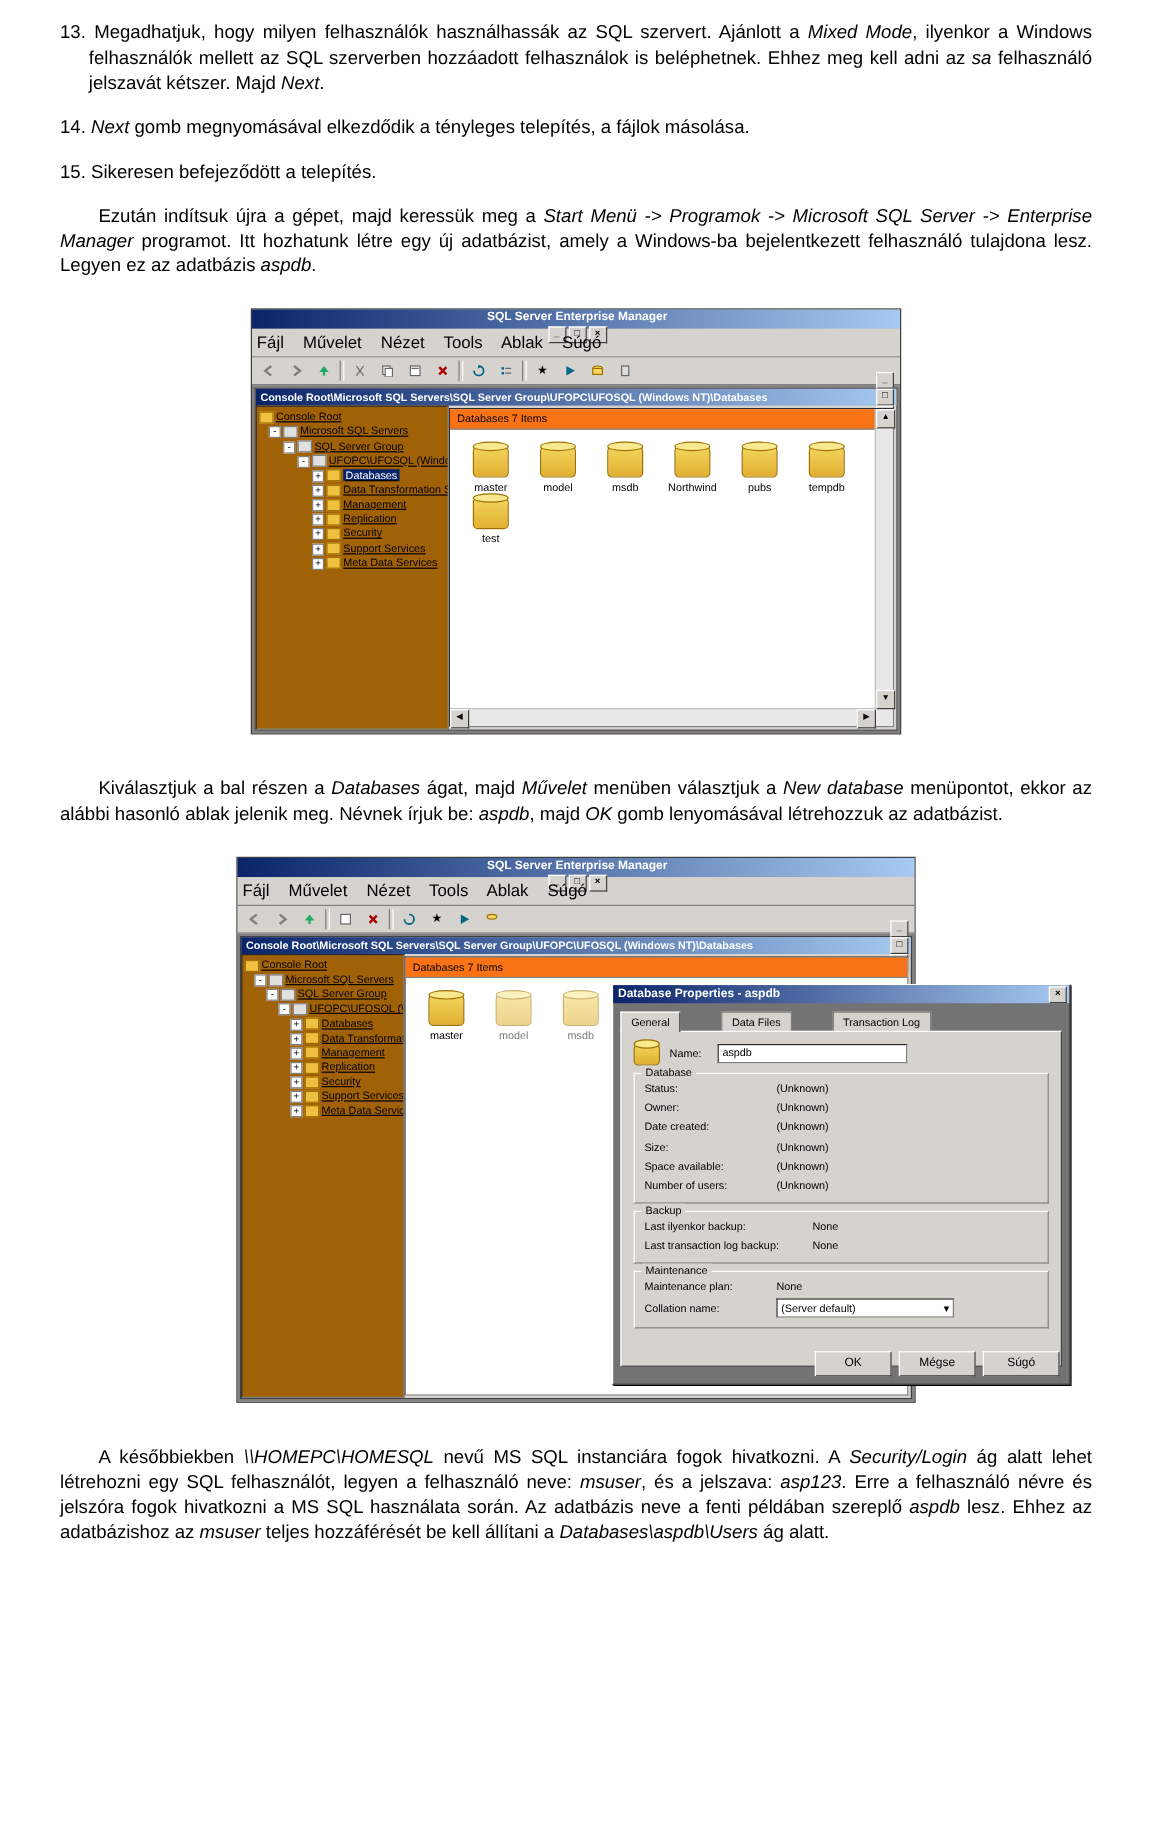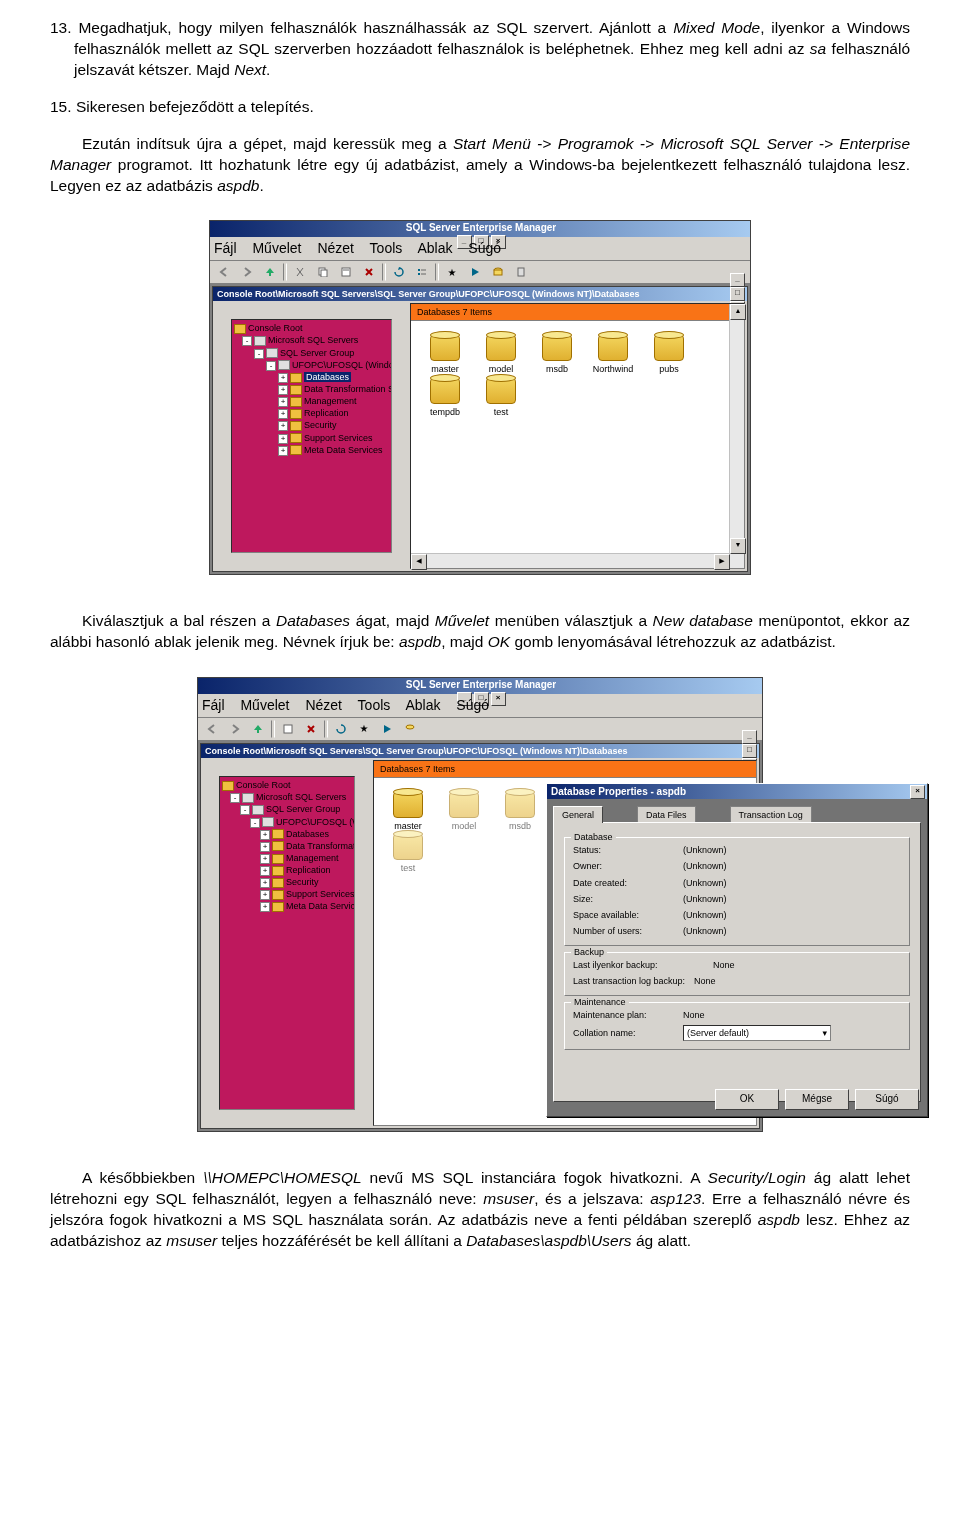--- a/index.html
+++ b/index.html
@@ -76,22 +76,22 @@
   .mdi-child {
     background:#d6d3ce; border:1px solid #404040;
   }
   .mdi-title {
     background: linear-gradient(to right, #0a246a, #a6caf0);
     color:#fff; height:14px; font-size:9px; font-weight:bold;
     display:flex; justify-content:space-between; align-items:center; padding:0 2px 0 4px;
   }
   .mdi-body { display:flex; height:270px; }
   .tree-pane {
-    width:155px; background:#be185d; border:1px inset #808080;
-    margin:18px; overflow:hidden; font-size:9px; padding:2px;
+    width:155px; background:#a16207; border:1px inset #808080;
+    margin:0; overflow:hidden; font-size:9px; padding:2px;text-decoration:underline;
   }
   .tree-pane .node { white-space:nowrap; padding:0 0 0 0; }
   .tree-pane .sq { display:inline-block; width:8px; height:8px; border:1px solid #808080; text-align:center; line-height:7px; font-size:8px; margin-right:2px; background:#fff; }
   .tree-ico { display:inline-block; width:10px; height:8px; background:#f0c040; border:1px solid #a07000; margin-right:2px; vertical-align:middle; }
   .tree-ico.srv { background:#e0e0e0; border-color:#808080; }
   .tree-pane .sel { background:#0a246a; color:#fff; padding:0 2px; }
   .content-pane {
     flex:1; background:#fff; border:1px inset #808080; margin:2px 2px 2px 0; position:relative;
   }
   .content-header {
@@ -171,20 +171,24 @@
 <div class="page">
 
 
   <div class="body-text">
 
     <p class="list-item">
       <span>13.</span>
       <span>Megadhatjuk, hogy milyen felhasználók használhassák az SQL szervert. Ajánlott a </span><span class="ital">Mixed Mode</span><span>, ilyenkor a Windows felhasználók mellett az SQL szerverben hozzáadott felhasználok is beléphetnek. Ehhez meg kell adni az </span><span class="ital">sa</span><span> felhasználó jelszavát kétszer. Majd </span><span class="ital">Next</span><span>.</span>
     </p>
 
+    <p class="list-item">
+      <span>14.</span>
+      <span class="ital">Next</span><span> gomb megnyomásával elkezdődik a tényleges telepítés, a fájlok másolása.</span>
+    </p>
 
     <p class="list-item">
       <span>15.</span>
       <span>Sikeresen befejeződött a telepítés.</span>
     </p>
 
     <p class="indent-follow">
       <span>Ezután indítsuk újra a gépet, majd keressük meg a </span><span class="ital">Start Menü -&gt; Programok -&gt; Microsoft SQL Server -&gt; Enterprise Manager</span><span> programot. Itt hozhatunk létre egy új adatbázist, amely a Windows-ba bejelentkezett felhasználó tulajdona lesz. Legyen ez az adatbázis </span><span class="ital">aspdb</span><span>.</span>
     </p>
 
@@ -436,20 +440,27 @@
                   <div class="dlg-title">
                     <span>Database Properties - aspdb</span>
                     <div class="winbtn">×</div>
                   </div>
                   <div class="tabrow">
                     <div class="tab active">General</div>
                     <div class="tab">Data Files</div>
                     <div class="tab">Transaction Log</div>
                   </div>
                   <div class="tabpanel">
+                    <div class="form-row">
+                      <div style="width:22px;height:20px;margin-right:8px;">
+                          <div class="db-cyl" style="width:20px;height:18px;"></div>
+                        </div>
+                      <div class="lbl" style="width:40px;">Name:</div>
+                      <div class="txtbox">aspdb</div>
+                    </div>
 
                     <div class="groupbox" data-label="Database">
                       <div class="form-row">
                           <div class="lbl">Status:</div>
                           <div class="val">(Unknown)</div>
                         </div>
                       <div class="form-row">
                           <div class="lbl">Owner:</div>
                           <div class="val">(Unknown)</div>
                         </div>
@@ -470,21 +481,21 @@
                           <div class="val">(Unknown)</div>
                         </div>
                     </div>
 
                     <div class="groupbox" data-label="Backup">
                       <div class="form-row">
                           <div class="lbl" style="width:140px">Last ilyenkor backup:</div>
                           <div class="val">None</div>
                         </div>
                       <div class="form-row">
-                          <div class="lbl" style="width:121px">Last transaction log backup:</div>
+                          <div class="lbl" style="width:140px">Last transaction log backup:</div>
                           <div class="val">None</div>
                         </div>
                     </div>
 
                     <div class="groupbox" data-label="Maintenance">
                       <div class="form-row">
                           <div class="lbl">Maintenance plan:</div>
                           <div class="val">None</div>
                         </div>
                       <div class="form-row">

